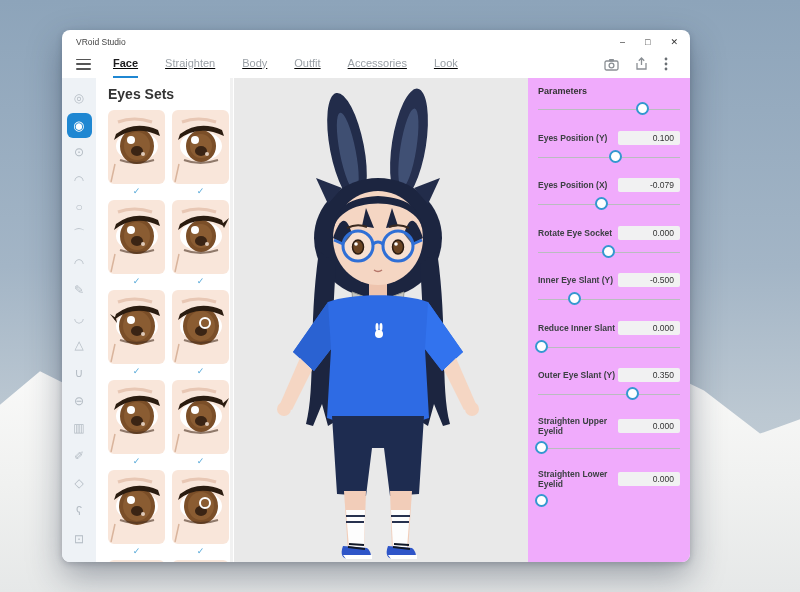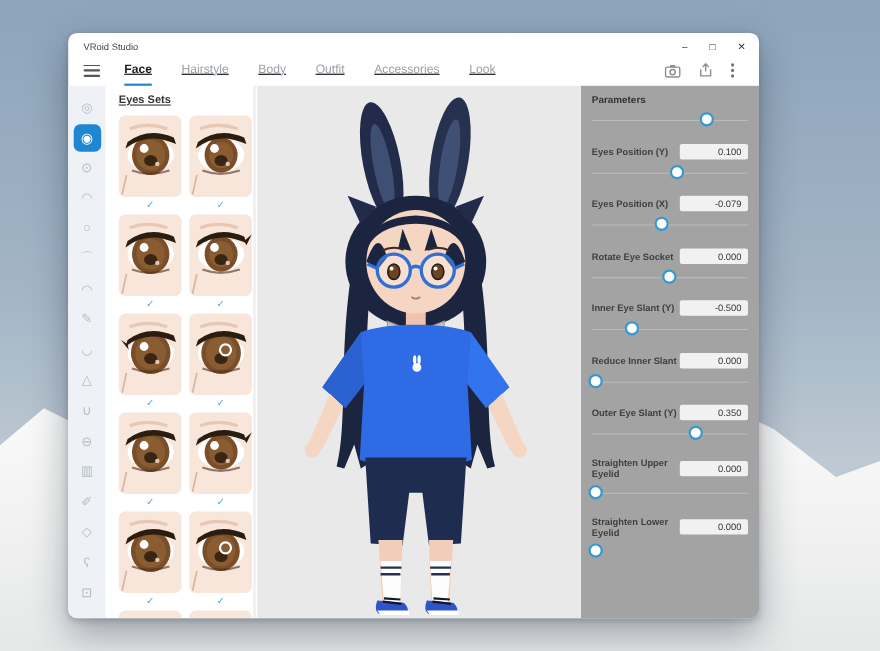--- a/index.html
+++ b/index.html
@@ -40,33 +40,33 @@
 
   
   .iconstrip { width:34px; background:#eef2f6; display:flex; flex-direction:column;
     align-items:center; padding-top:7px; gap:0; }
   .side-icon { width:26px; height:26px; margin-bottom:1.6px; display:flex; align-items:center;
     justify-content:center; font-size:12px; color:#b4bcc4; border-radius:6px; flex:none; }
   .side-icon.active { background:#1f87d2; color:#fff; width:25px; height:25px; font-size:13px; }
 
   
   .library { width:138px; background:#fff; padding:8px 4px 0 12px; overflow:hidden; position:relative; }
-  .library h2 { font-size:10px; color:#333; margin-bottom:8px;text-decoration:underline; }
+  .library h2 { font-size:14px; color:#333; margin-bottom:8px; }
   .thumb-grid { display:grid; grid-template-columns:57px 57px; column-gap:7px; row-gap:0; }
   .thumb-cell { height:90px; }
   .thumb-card { width:57px; height:74px; border-radius:6px; overflow:hidden; background:#f9e6da; }
   .thumb-check { text-align:center; font-size:9px; color:#53a7d8; height:16px; line-height:15px; }
   .lib-scroll { position:absolute; right:1px; top:0; width:3px; height:100%; background:#f1f1f1; }
 
   
   .viewport { flex:1; background:#e9e9e9; position:relative; overflow:hidden; }
   .viewport svg { position:absolute; left:50%; top:8px; transform:translateX(-50%); }
 
   
-  .params { width:162px; background:#a3a3a3; padding:8px 10px 0 10px; overflow:hidden; }
+  .params { width:162px; background:#f0abfc; padding:8px 10px 0 10px; overflow:hidden; }
   .params h2 { font-size:9px; color:#333; margin-bottom:6px; font-weight:bold; }
   .pgroup { margin-bottom:13.5px; }
   .prow { display:flex; align-items:center; justify-content:space-between; margin-bottom:5px; }
   .plabel { font-size:8.5px; color:#3c4043; font-weight:bold; }
   .pvalue { width:62px; flex:none; background:#f1f1f2; border-radius:2px; font-size:8.5px;
     color:#333; text-align:right; padding:2px 6px; }
   .ptrack { position:relative; height:15px; }
   .ptrack .line { position:absolute; left:0; right:0; top:7px; height:1px; background:#b9bcbf; }
   .pknob { position:absolute; top:0; width:13px; height:13px; border-radius:50%;
     background:#fff; border:2px solid #3598d0; }
@@ -92,21 +92,21 @@
 
   <div class="tabbar">
     <span class="hamburger">
         <i></i>
         <i></i>
         <i></i>
       </span>
     <div class="tabs" id="tabs">
   <span class="tab active">Face</span>
 
-  <span class="tab">Hairstyle</span>
+  <span class="tab">Straighten</span>
 
   <span class="tab">Body</span>
 
   <span class="tab">Outfit</span>
 
   <span class="tab">Accessories</span>
 
   <span class="tab">Look</span>
 </div>
     <div class="tool-icons">

